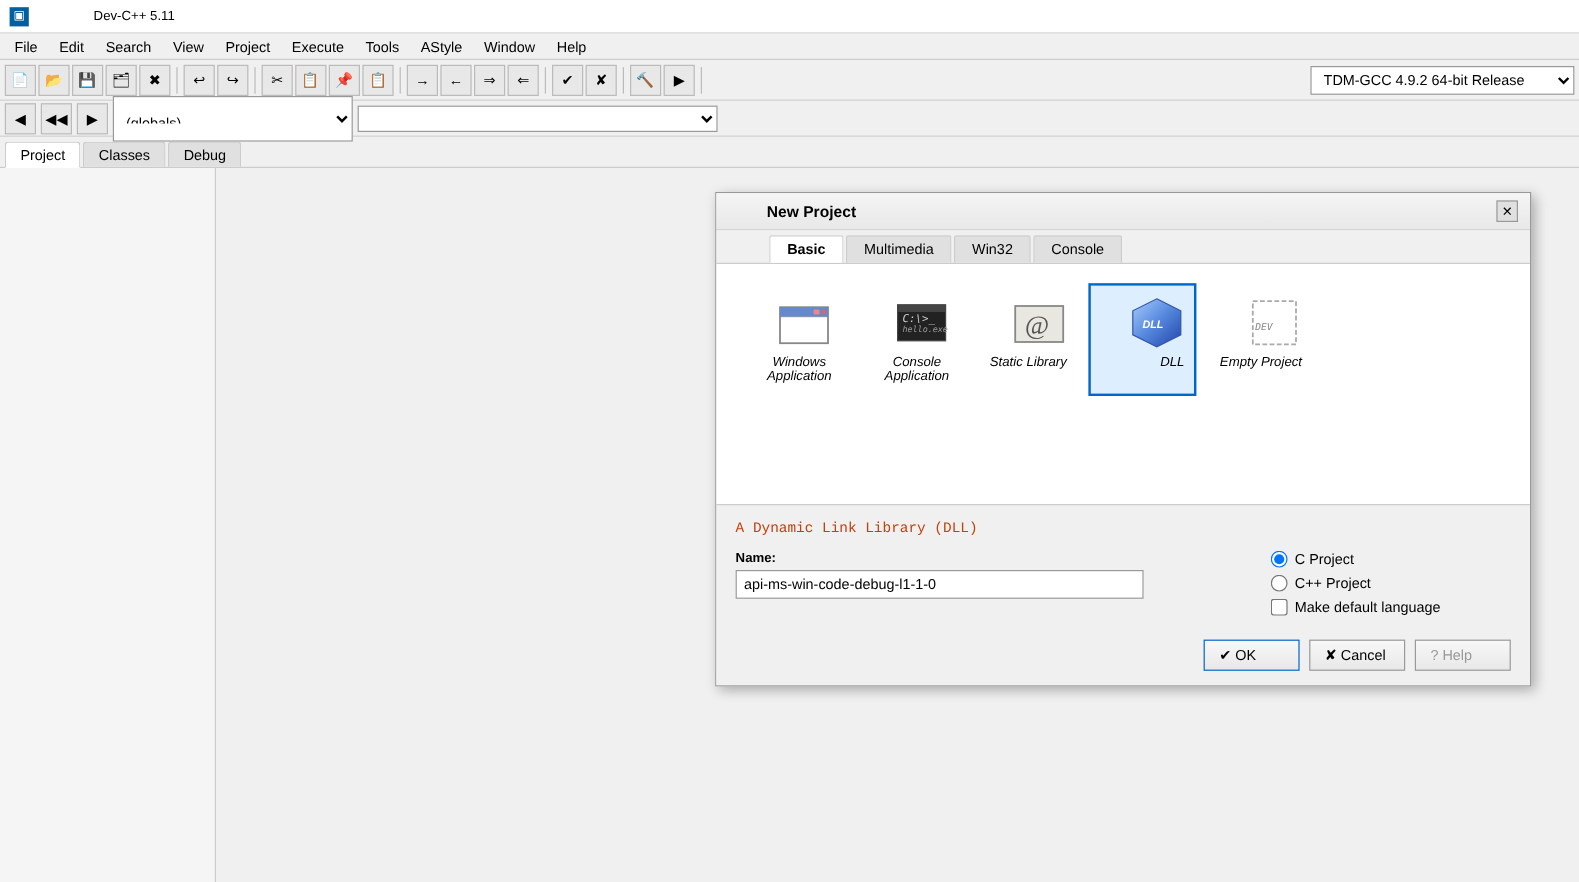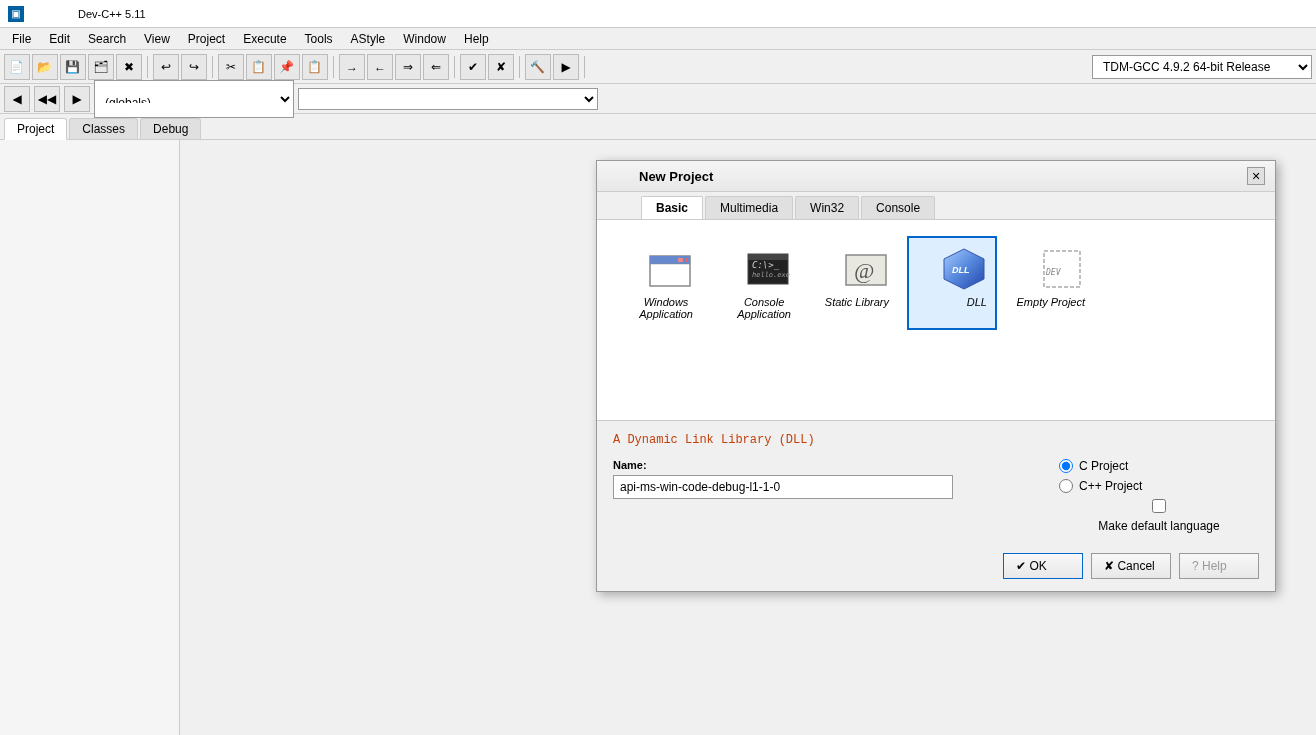--- a/index.html
+++ b/index.html
@@ -304,21 +304,20 @@
       display: flex;
       align-items: center;
       gap: 6px;
       font-size: 12px;
     }
     .checkbox-row {
       display: flex;
       align-items: center;
       gap: 6px;
       font-size: 12px;
-      flex-direction: column;
     }
     .dialog-buttons {
       padding: 8px 16px 12px;
       display: flex;
       justify-content: flex-end;
       gap: 8px;
       background: #f0f0f0;
     }
     .dlg-btn {
       min-width: 80px;

